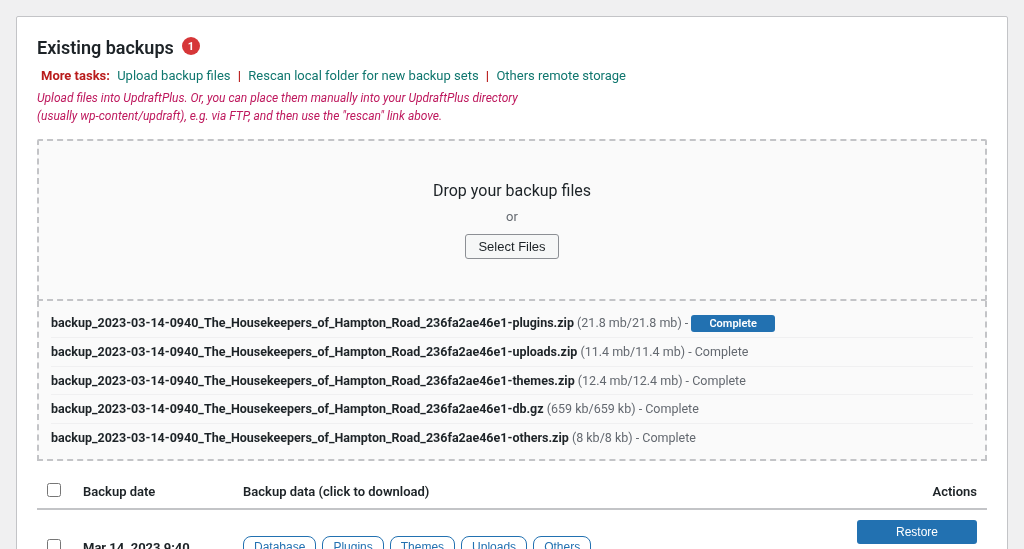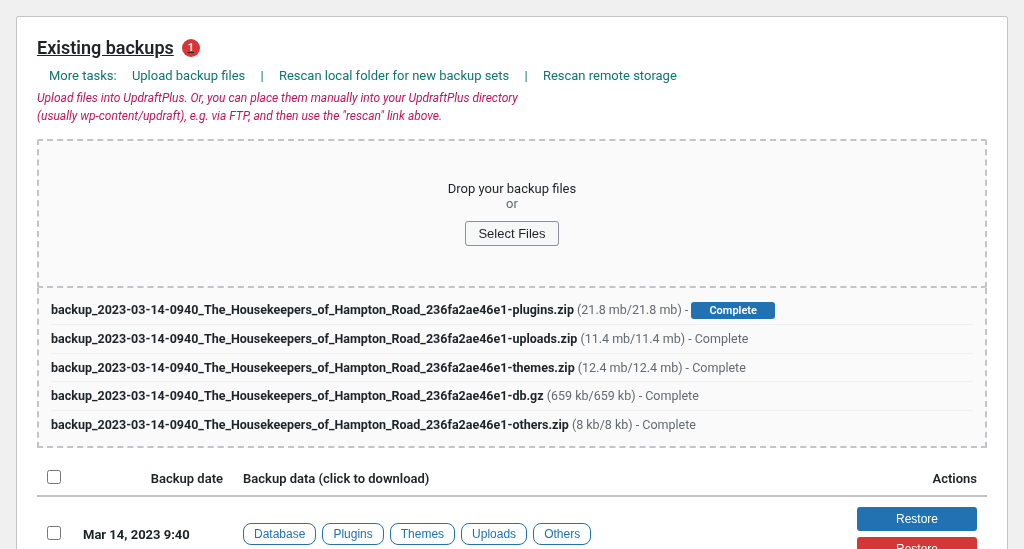--- a/index.html
+++ b/index.html
@@ -12,24 +12,22 @@
     }
     .page-wrapper {
       background: #fff;
       border: 1px solid #c3c4c7;
       border-radius: 2px;
       padding: 20px;
       max-width: 1000px;
     }
     .page-title-row {
       display: flex;
-      align-items: center;
       gap: 8px;
       margin-bottom: 10px;
-      text-decoration: underline;
     }
     .page-title {
       font-size: 18px;
       font-weight: 600;
     }
     .badge-orange {
       background: #d63638;
       color: #fff;
       border-radius: 50%;
       width: 18px;
@@ -41,41 +39,41 @@
       font-weight: 700;
     }
     .more-tasks {
       margin-bottom: 6px;
       font-size: 13px;
     }
     .more-tasks a {
       color: #0f766e;
       text-decoration: none;
     }
-    .more-tasks span { color: #0f766e; margin: 0 12px; }
+    .more-tasks span { color: #b91c1c; margin: 0 4px; font-weight: bold; }
     .description-text {
       font-size: 12px;
       font-style: italic;
       color: #be185d;
       margin-bottom: 14px;
       max-width: 500px;
       line-height: 1.5;
     }
     .drop-zone {
       border: 2px dashed #c3c4c7;
       border-radius: 2px;
       padding: 40px 20px;
       text-align: center;
       margin-bottom: 0;
       background: #fafafa;
     }
     .drop-zone-title {
-      font-size: 13px;
-      color: #1d2327;
-      margin-bottom: 0;
+      font-size: 16px;
+      color: #1d2327;
+      margin-bottom: 9px;
     }
     .drop-zone-or {
       font-size: 13px;
       color: #646970;
       margin-bottom: 10px;
     }
     .select-files-btn {
       border: 1px solid #8c8f94;
       background: #f6f7f7;
       color: #1d2327;
@@ -133,21 +131,21 @@
       font-size: 13px;
       color: #1d2327;
       background: #fff;
     }
     .backup-table td {
       padding: 10px 10px;
       border-bottom: 1px solid #f0f0f1;
       vertical-align: middle;
     }
     .backup-table .col-checkbox { width: 36px; }
-    .backup-table .col-date { width: 160px; text-align: right; }
+    .backup-table .col-date { width: 160px; }
     .backup-table .col-actions { width: 140px; text-align: right; }
     .backup-data-buttons {
       display: flex;
       gap: 6px;
       flex-wrap: wrap;
     }
     .data-btn {
       border: 1px solid #2271b1;
       background: #fff;
       color: #2271b1;
@@ -195,21 +193,21 @@
     <h2 class="page-title">Existing backups</h2>
     <span class="badge-orange">1</span>
   </div>
 
   <div class="more-tasks">
     <span>More tasks:</span>
     <a href="#">Upload backup files</a>
     <span> | </span>
     <a href="#">Rescan local folder for new backup sets</a>
     <span> | </span>
-    <a href="#">Rescan remote storage</a>
+    <a href="#">Others remote storage</a>
   </div>
 
   <p class="description-text">Upload files into UpdraftPlus. Or, you can place them manually into your UpdraftPlus directory (usually wp-content/updraft), e.g. via FTP, and then use the "rescan" link above.</p>
 
   <div class="drop-zone">
     <div class="drop-zone-title">Drop your backup files</div>
     <div class="drop-zone-or">or</div>
     <button class="select-files-btn">Select Files</button>
   </div>
 

